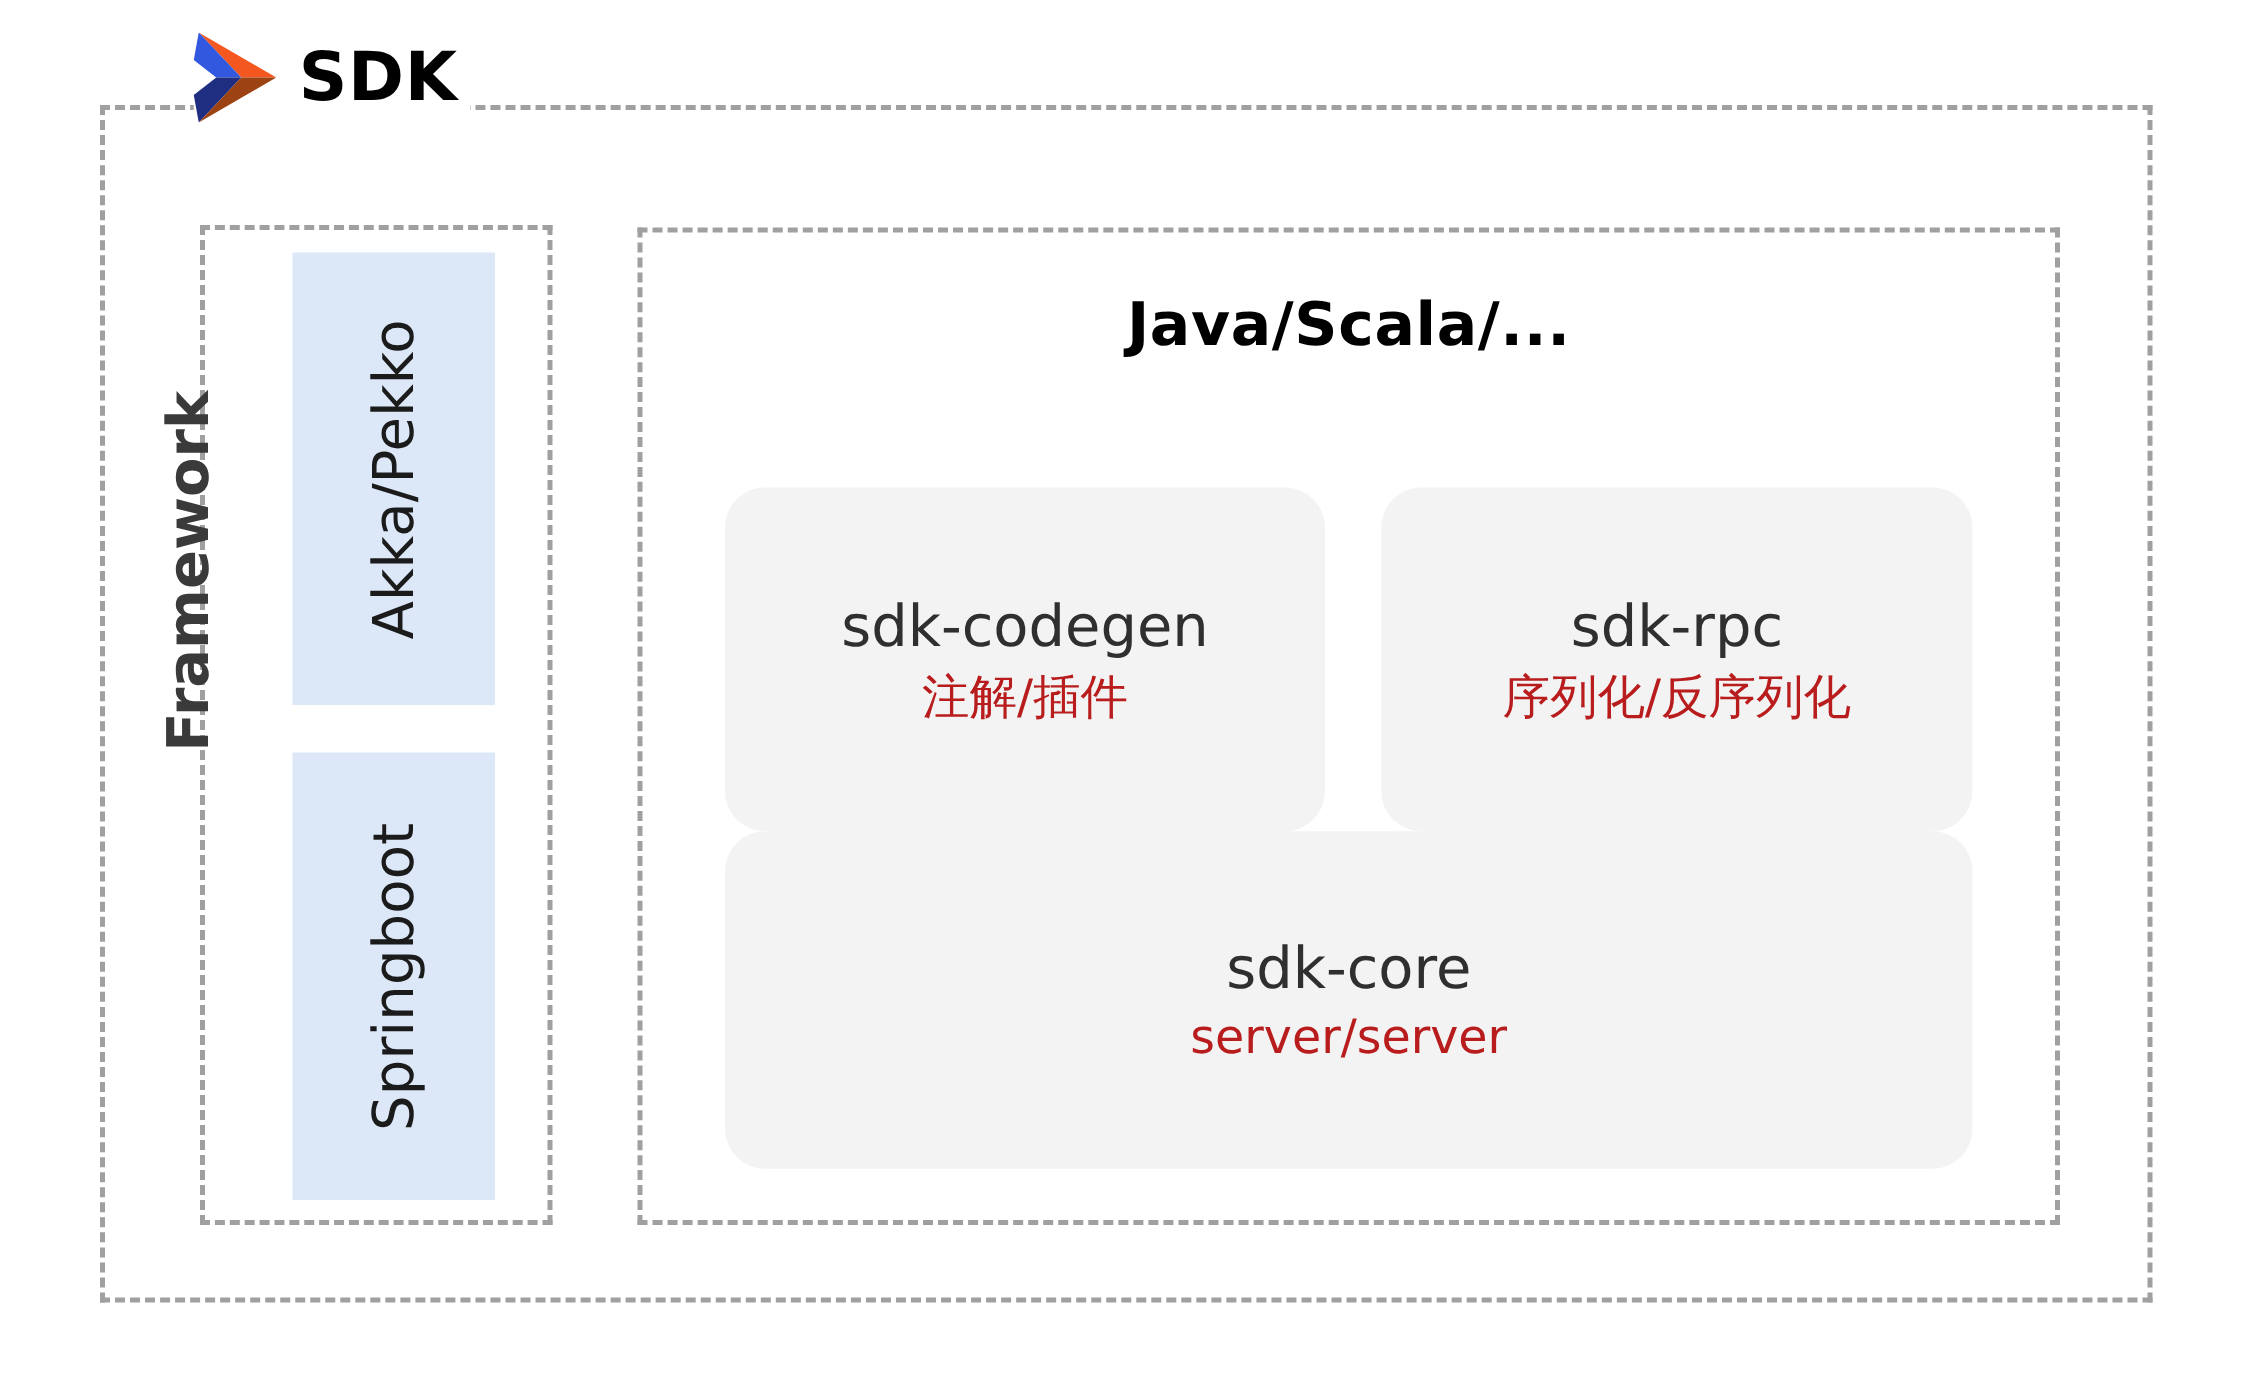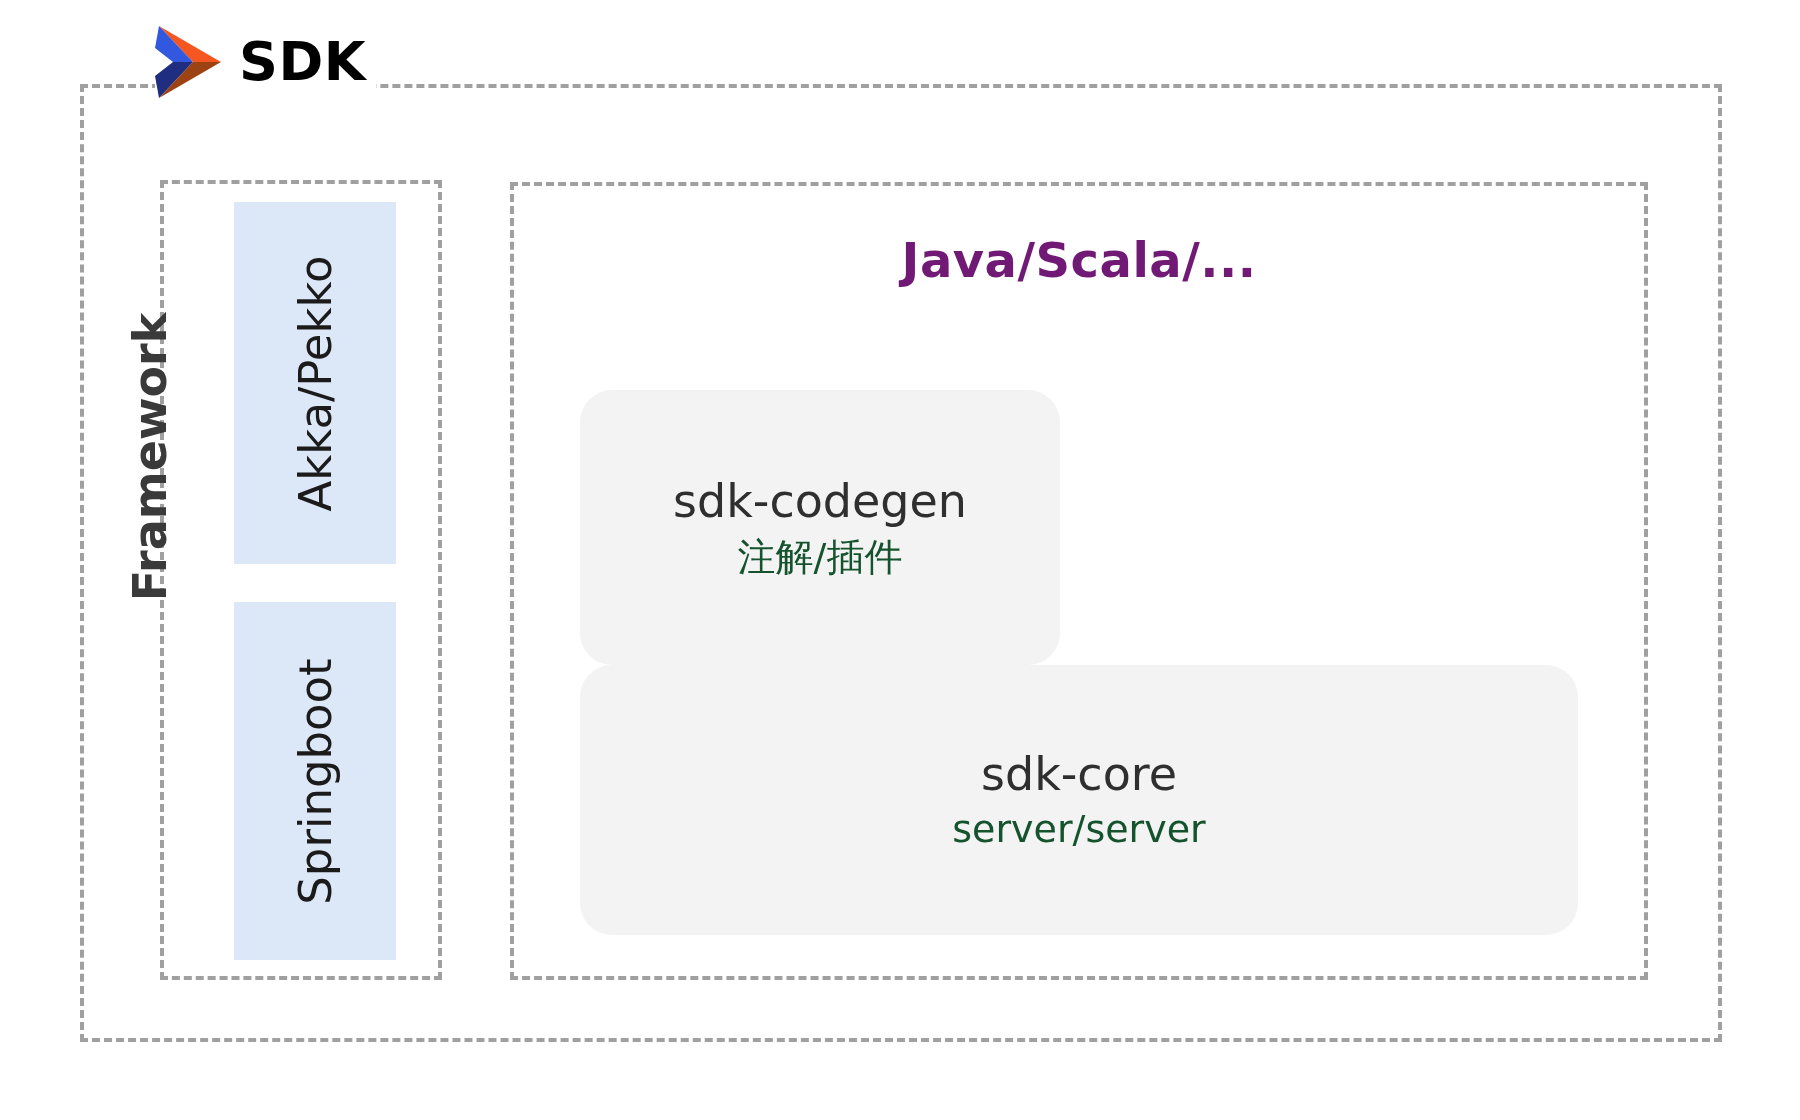--- a/index.html
+++ b/index.html
@@ -112,21 +112,21 @@
 
   
   #language-title {
     position: absolute;
     left: 510px;
     top: 232px;
     width: 1138px;
     text-align: center;
     font-size: 48px;
     font-weight: bold;
-    color: #701a75;
+    color: #000000;
     letter-spacing: 0.5px;
     font-family: "DejaVu Sans", "Liberation Sans", sans-serif;
   }
 
   .module-card {
     position: absolute;
     background: #f3f3f3;
     border-radius: 32px;
     display: flex;
     flex-direction: column;
@@ -155,21 +155,21 @@
   }
   .card-title {
     font-size: 46px;
     color: #2f2f2f;
     line-height: 1.1;
     font-family: "DejaVu Sans", "Liberation Sans", sans-serif;
   }
   .card-subtitle {
     margin-top: 10px;
     font-size: 38px;
-    color: #14532d;
+    color: #b91c1c;
     line-height: 1.1;
     font-family: "DejaVu Sans", "Liberation Sans", sans-serif;
   }
 </style>
 </head>
 <body>
 
 <div id="canvas">
 
   <div id="outer-box" class="dashed-box"></div>
@@ -196,19 +196,23 @@
   </div>
 
   <div id="language-box" class="dashed-box"></div>
   <div id="language-title">Java/Scala/...</div>
 
   <div id="card-codegen" class="module-card">
     <div class="card-title">sdk-codegen</div>
     <div class="card-subtitle">注解/插件</div>
   </div>
 
+  <div id="card-rpc" class="module-card">
+    <div class="card-title">sdk-rpc</div>
+    <div class="card-subtitle">序列化/反序列化</div>
+  </div>
 
   <div id="card-core" class="module-card">
     <div class="card-title">sdk-core</div>
     <div class="card-subtitle">server/server</div>
   </div>
 
 </div>
 
 </body></html>

